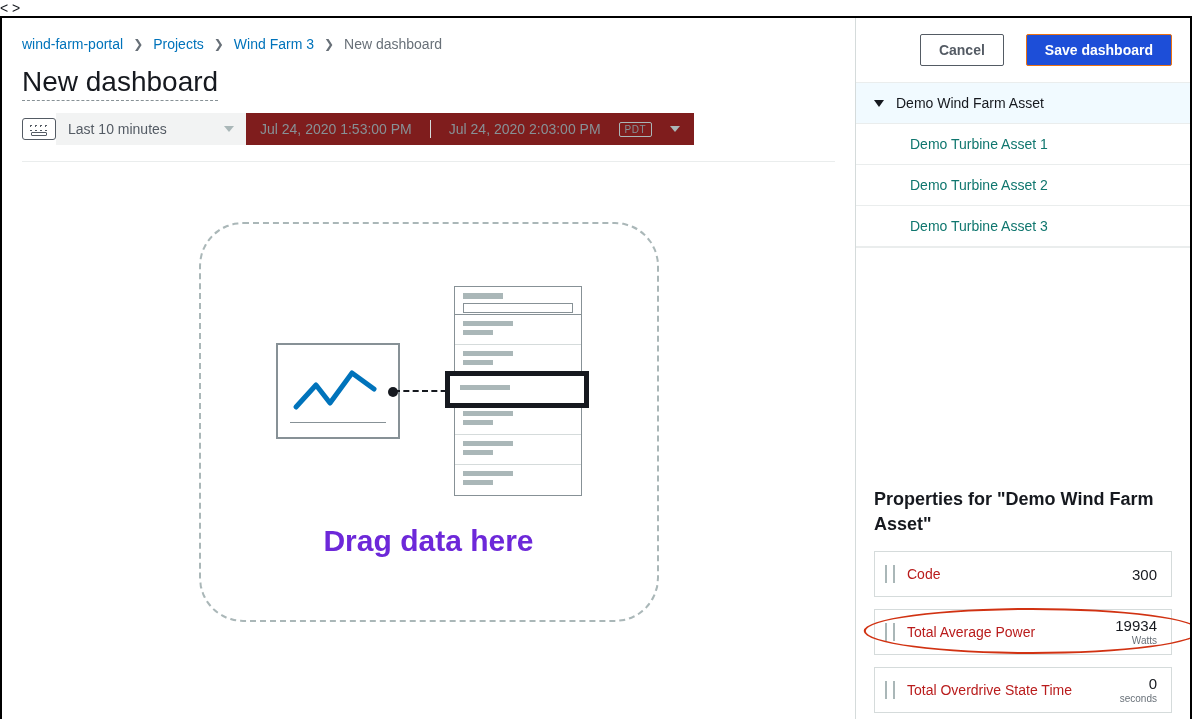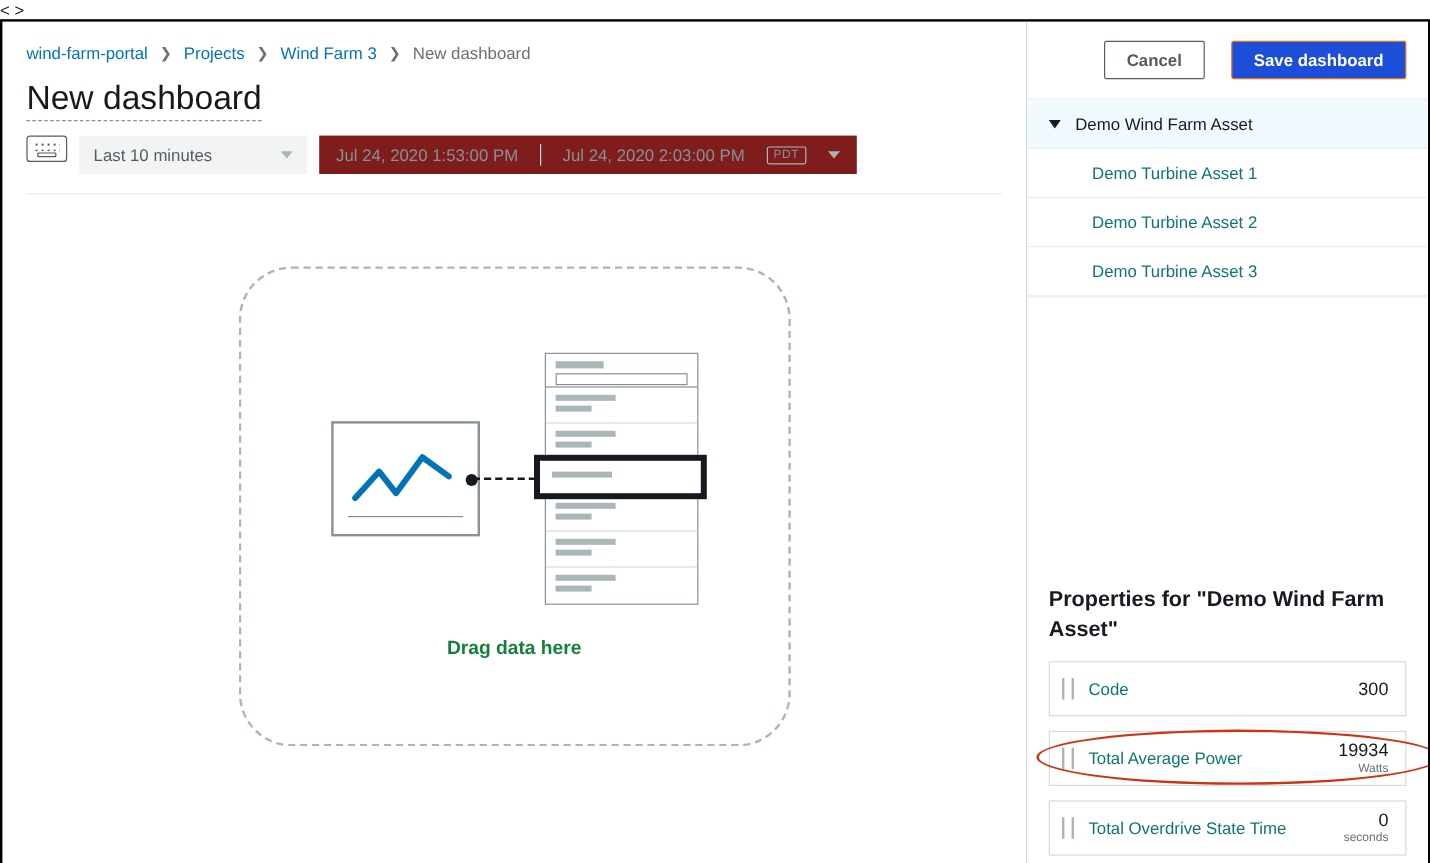--- a/index.html
+++ b/index.html
@@ -51,21 +51,21 @@
       font-weight: 400;
       margin: 4px 0 6px 0;
       display: inline-block;
       border-bottom: 1px dashed #879196;
       padding-bottom: 2px;
       cursor: text;
     }
     
     .timebar {
       display: flex;
-      gap: 10px;
+      align-items: center;
       margin: 6px 0 16px 0;
     }
     .kbd-icon {
       width: 34px; height: 22px;
       border: 1.5px solid #545b64;
       border-radius: 3px;
       position: relative;
       display:flex; align-items:center; justify-content:center;
     }
     .kbd-icon::before {
@@ -119,21 +119,21 @@
       height: 400px;
       margin: 60px auto 0 auto;
       border: 2px dashed #aab7b8;
       border-radius: 44px;
       display:flex;
       flex-direction:column;
       align-items:center;
       justify-content:center;
       gap: 28px;
     }
-    .drop-label { font-size: 16px; font-weight: 700; color:#15803d; }
+    .drop-label { font-size: 30px; font-weight: 700; color:#6d28d9; }
     .illus { display:flex; align-items:center; gap:0; position:relative; }
     .chart-card {
       width:124px; height:96px;
       border:2px solid #879196;
       background:#fff;
       position:relative;
     }
     .chart-card .inner-bottom{
       position:absolute;
       left:12px; right:12px; bottom:14px;
@@ -251,21 +251,21 @@
       background:#fff;
     }
     .grip{
       width:10px;
       display:flex;justify-content:space-between;
       margin-right:12px;
     }
     .grip span{
       width:2px;height:18px;background:#aab7b8;
     }
-    .prop-label{flex:1;color:#0f766e;}
+    .prop-label{flex:1;color:#b91c1c;}
     .prop-val{
       text-align:right;
       color:#16191f;
       font-size:15px;
       line-height:1;
     }
     .prop-unit{
       display:block;
       font-size:10px;
       color:#687078;

